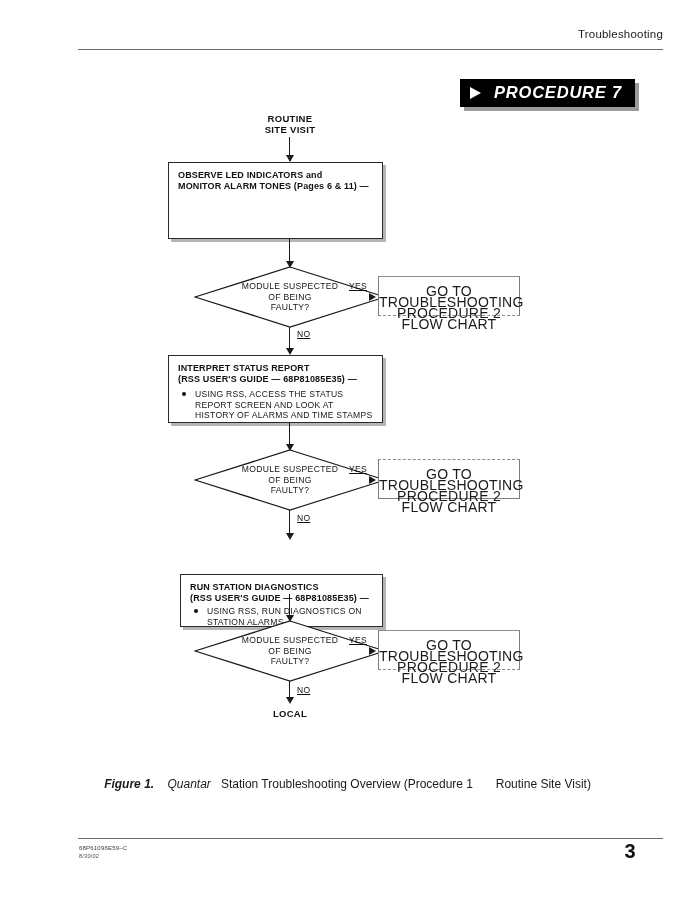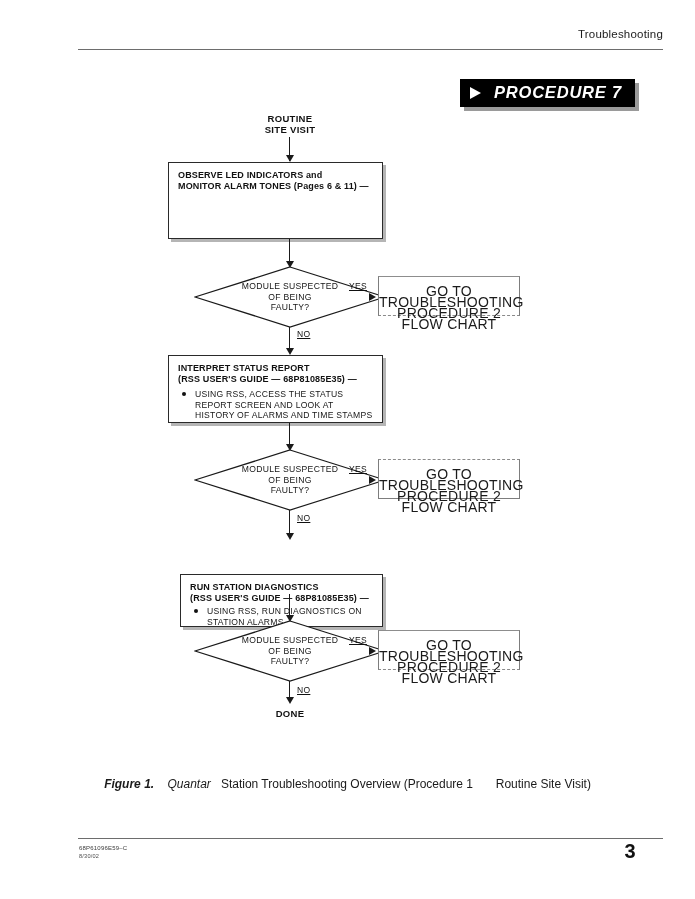--- a/index.html
+++ b/index.html
@@ -418,21 +418,21 @@
   <div class="goto-box" style="left:378px; top:630px; width:142px; height:40px;">
     <div class="txt" style="top:9px;">
       <div>GO TO TROUBLESHOOTING</div>
       <div>PROCEDURE 2 FLOW CHART</div>
     </div>
   </div>
 
   <div class="conn v" style="left:289px; top:681px; height:20px;"></div>
   <div class="edge-label" style="left:297px; top:685px;">NO</div>
   <div class="arrowhead-down" style="left:286px; top:697px;"></div>
-  <div class="node-label" style="left:240px; top:708px; width:100px;">DONE</div>
+  <div class="node-label" style="left:240px; top:708px; width:100px;">LOCAL</div>
 
   <div id="figure-caption">
     <span class="fignum">Figure 1.</span>
     <span>&nbsp;&nbsp;</span>
     <span class="prodname">Quantar</span>
     <span>&nbsp;</span>
     <span>Station Troubleshooting Overview (Procedure 1</span>
     <span class="gap"></span>
     <span>Routine Site Visit)</span>
   </div>

